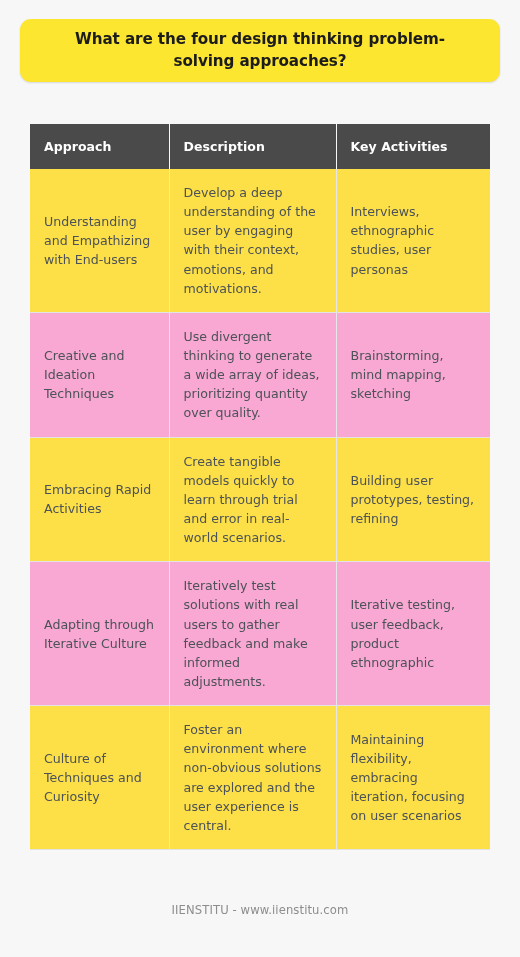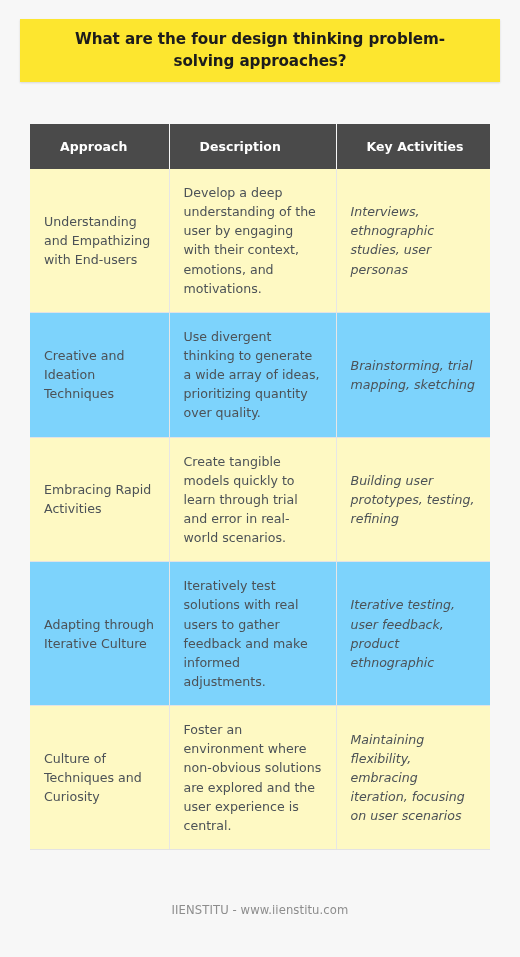--- a/index.html
+++ b/index.html
@@ -30,20 +30,21 @@
     top: 19px;
     width: 480px;
     min-height: 63px;
     box-sizing: border-box;
     background: #fde62f;
     display: flex;
     align-items: center;
     justify-content: center;
     padding: 10px 26px;
     box-shadow: 0 1px 2px rgba(0,0,0,0.13);
+    border-radius: 11px;
   }
   .title-text {
     font-size: 15.2px;
     font-weight: bold;
     color: #1c1c1c;
     text-align: center;
     line-height: 1.42;
     letter-spacing: -0.1px;
   }
 
@@ -63,40 +64,40 @@
   table.approach-table col.c-approach   { width: 139px; }
   table.approach-table col.c-desc       { width: 167px; }
   table.approach-table col.c-activities { width: 154px; }
 
   thead th {
     background: #4a4a4a;
     color: #ffffff;
     font-size: 12.5px;
     font-weight: bold;
     text-align: left;
-    padding: 15px 14px 15px 30px;
+    padding: 15px 14px 15px 14px;
     border-right: 1px solid #f7f7f7;
     vertical-align: middle;
     letter-spacing: 0.05px;
   }
   thead th:last-child { border-right: none; }
 
   tbody td {
     font-size: 12.6px;
     color: #4c5257;
     line-height: 1.52;
     padding: 14px 14px 14px 14px;
     vertical-align: middle;
     border-right: 1px solid #e6e6e6;
     border-bottom: 1px solid #e3e3e3;
   }
-  tbody td:last-child { border-right: none; font-style: italic; }
+  tbody td:last-child { border-right: none; }
 
-  tbody tr.row-shade td { background: #fef9c3; }
-  tbody tr.row-plain td { background: #7dd3fc; }
+  tbody tr.row-shade td { background: #fde047; }
+  tbody tr.row-plain td { background: #f9a8d4; }
 
   
   .footer {
     position: absolute;
     left: 0;
     top: 903px;
     width: 520px;
     text-align: center;
     font-size: 11.6px;
     color: #8d8d8d;
@@ -128,21 +129,21 @@
       </thead>
       <tbody>
         <tr class="row-shade">
           <td>Understanding and Empathizing with End-users</td>
           <td>Develop a deep understanding of the user by engaging with their context, emotions, and motivations.</td>
           <td>Interviews, ethnographic studies, user personas</td>
         </tr>
         <tr class="row-plain">
           <td>Creative and Ideation Techniques</td>
           <td>Use divergent thinking to generate a wide array of ideas, prioritizing quantity over quality.</td>
-          <td>Brainstorming, trial mapping, sketching</td>
+          <td>Brainstorming, mind mapping, sketching</td>
         </tr>
         <tr class="row-shade">
           <td>Embracing Rapid Activities</td>
           <td>Create tangible models quickly to learn through trial and error in real-world scenarios.</td>
           <td>Building user prototypes, testing, refining</td>
         </tr>
         <tr class="row-plain">
           <td>Adapting through Iterative Culture</td>
           <td>Iteratively test solutions with real users to gather feedback and make informed adjustments.</td>
           <td>Iterative testing, user feedback, product ethnographic</td>

